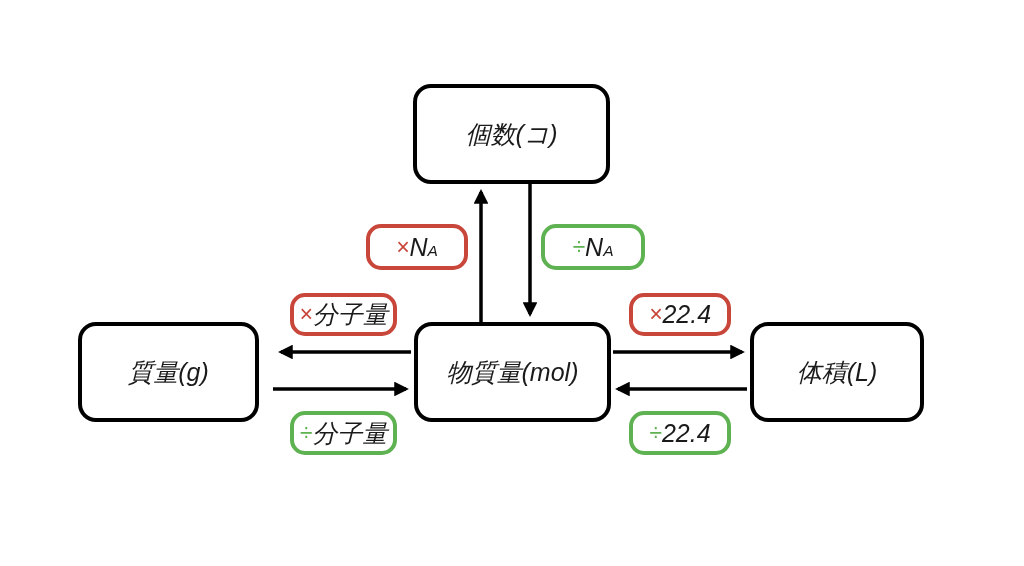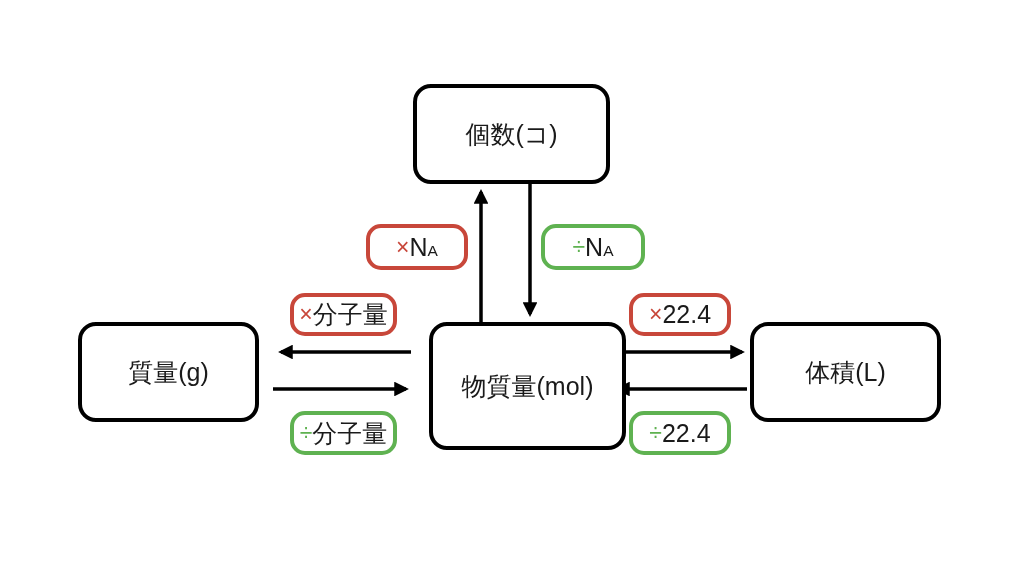--- a/index.html
+++ b/index.html
@@ -10,20 +10,21 @@
   }
   * { margin: 0; padding: 0; box-sizing: border-box; }
   html, body { background: var(--bg); }
   .canvas {
     position: relative;
     width: 1024px;
     height: 566px;
     background: var(--bg);
     font-family: "Liberation Sans", "DejaVu Sans", sans-serif;
     overflow: hidden;
+    font-style: italic;
   }
   .node {
     position: absolute;
     border: 4px solid var(--node-border);
     border-radius: 18px;
     background: var(--bg);
     display: flex;
     align-items: center;
     justify-content: center;
     font-size: 25px;
@@ -84,25 +85,25 @@
   </svg>
 
   <div class="node" style="left:413px; top:84px; width:197px; height:100px;">
     <span>個数(コ)</span>
   </div>
 
   <div class="node" style="left:78px; top:322px; width:181px; height:100px;">
     <span>質量(g)</span>
   </div>
 
-  <div class="node" style="left:429px; top:322px; width:197px; height:128px;">
+  <div class="node" style="left:414px; top:322px; width:197px; height:100px;">
     <span>物質量(mol)</span>
   </div>
 
-  <div class="node" style="left:750px; top:322px; width:191px; height:100px;">
+  <div class="node" style="left:750px; top:322px; width:174px; height:100px;">
     <span>体積(L)</span>
   </div>
 
   <div class="badge red" style="left:366px; top:224px; width:102px; height:46px;">
     <span class="op">×</span>
       <span>N</span>
       <sub>A</sub>
   </div>
 
   <div class="badge green" style="left:541px; top:224px; width:104px; height:46px;">

